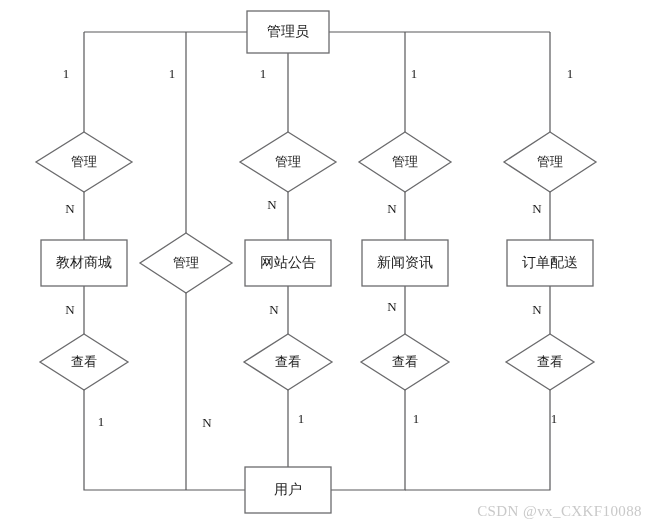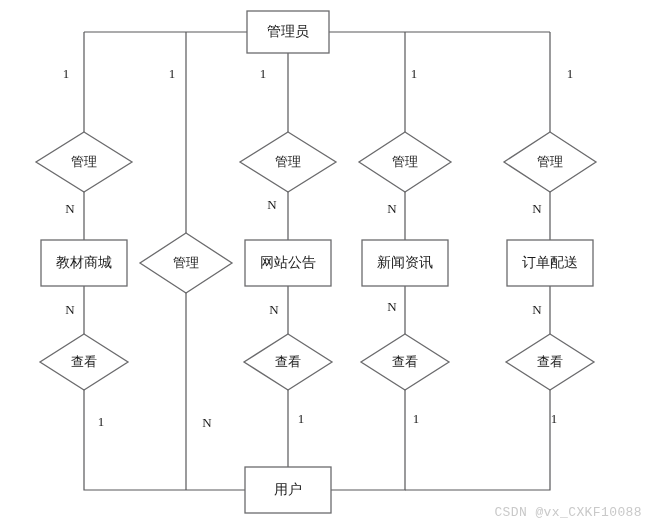--- a/index.html
+++ b/index.html
@@ -52,22 +52,22 @@
     font-family: "Liberation Serif", "DejaVu Serif", serif;
     font-size: 13px;
     fill: #1b1b1b;
     text-anchor: middle;
     dominant-baseline: middle;
   }
   .watermark {
     position: absolute;
     right: 8px;
     bottom: 4px;
-    font-family: Liberation Mono, monospace;
-    font-size: 13px;
+    font-family: Liberation Serif, serif;
+    font-size: 15px;
     color: #c9c9c9;
     letter-spacing: 0.4px;
     white-space: nowrap;
     user-select: none;
   }
 </style>
 </head>
 <body>
 
 <div id="er-canvas">

